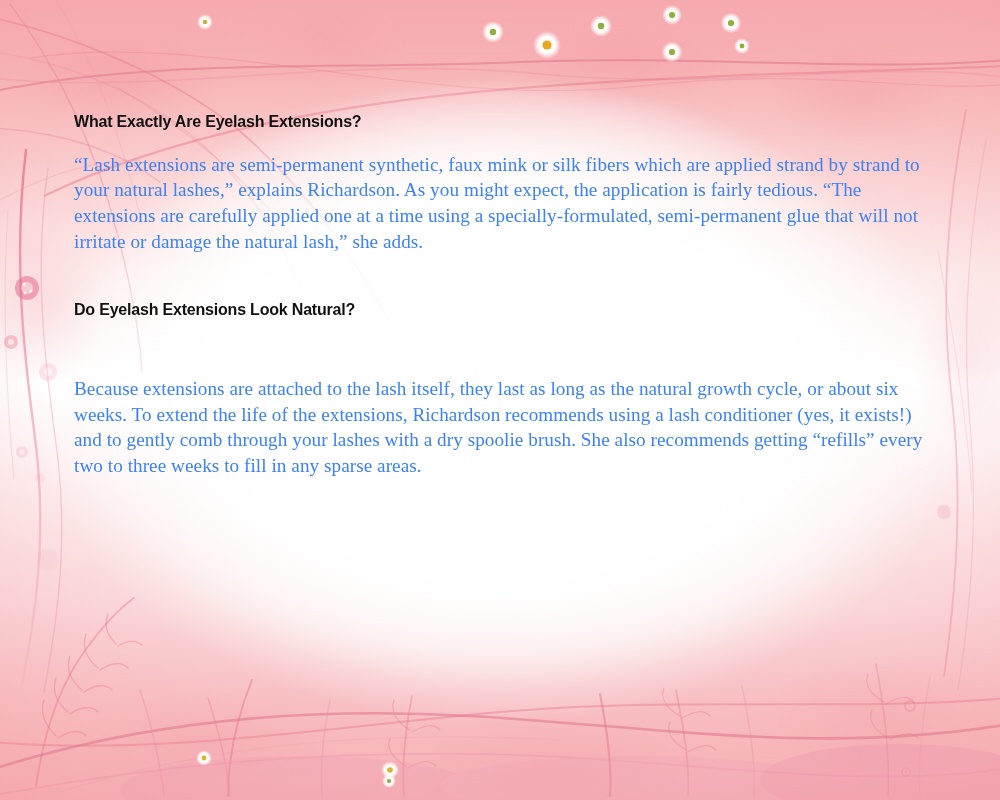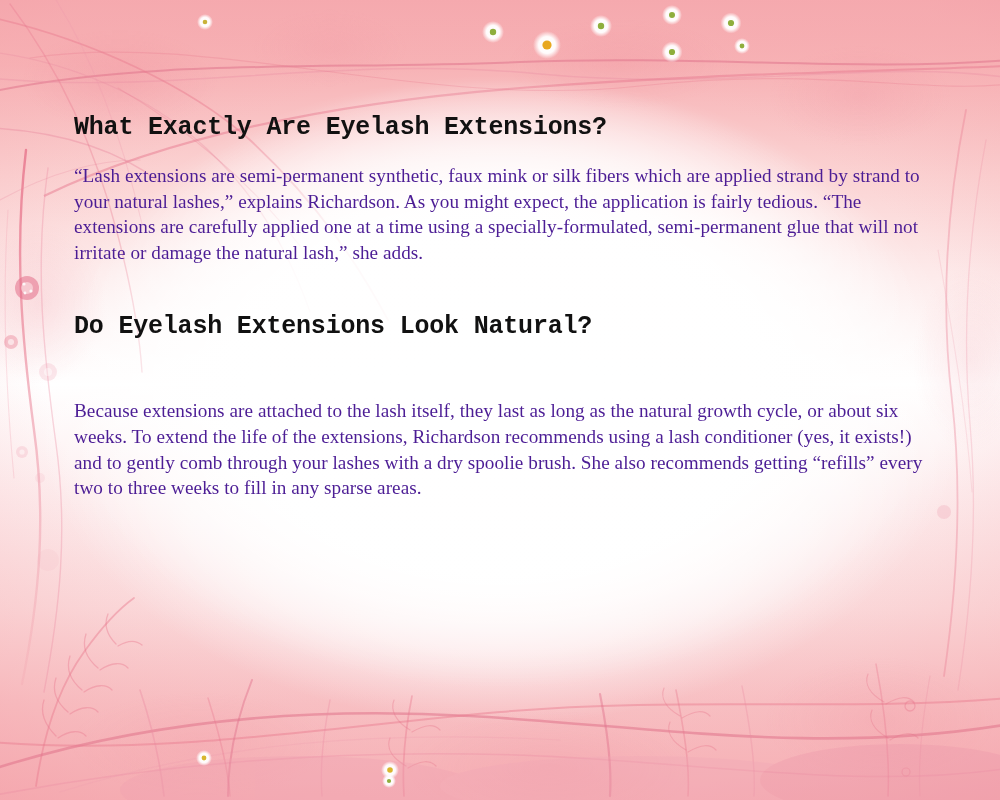--- a/index.html
+++ b/index.html
@@ -81,30 +81,30 @@
   #content {
     position: absolute;
     left: 74px;
     top: 112px;
     width: 866px;
   }
 
   h2.heading {
     margin: 0;
     color: #111111;
-    font-family: Liberation Mono, monospace;
+    font-family: Liberation Sans, sans-serif;
     font-weight: bold;
-    font-size: 25px;
+    font-size: 16px;
     line-height: 1.24;
     letter-spacing: -0.2px;
   }
 
   p.para {
     margin: 0;
-    color: #4c1d95;
+    color: #3b82f6;
     font-family: "Liberation Serif", "DejaVu Serif", serif;
     font-size: 19.2px;
     line-height: 25.6px;
     letter-spacing: 0.05px;
   }
 
   .gap-h-to-p  { height: 20px; }
   .gap-p-to-p  { height: 22px; }
   .gap-p-to-h  { height: 24px; }
   .gap-h2-to-p { height: 16px; }

